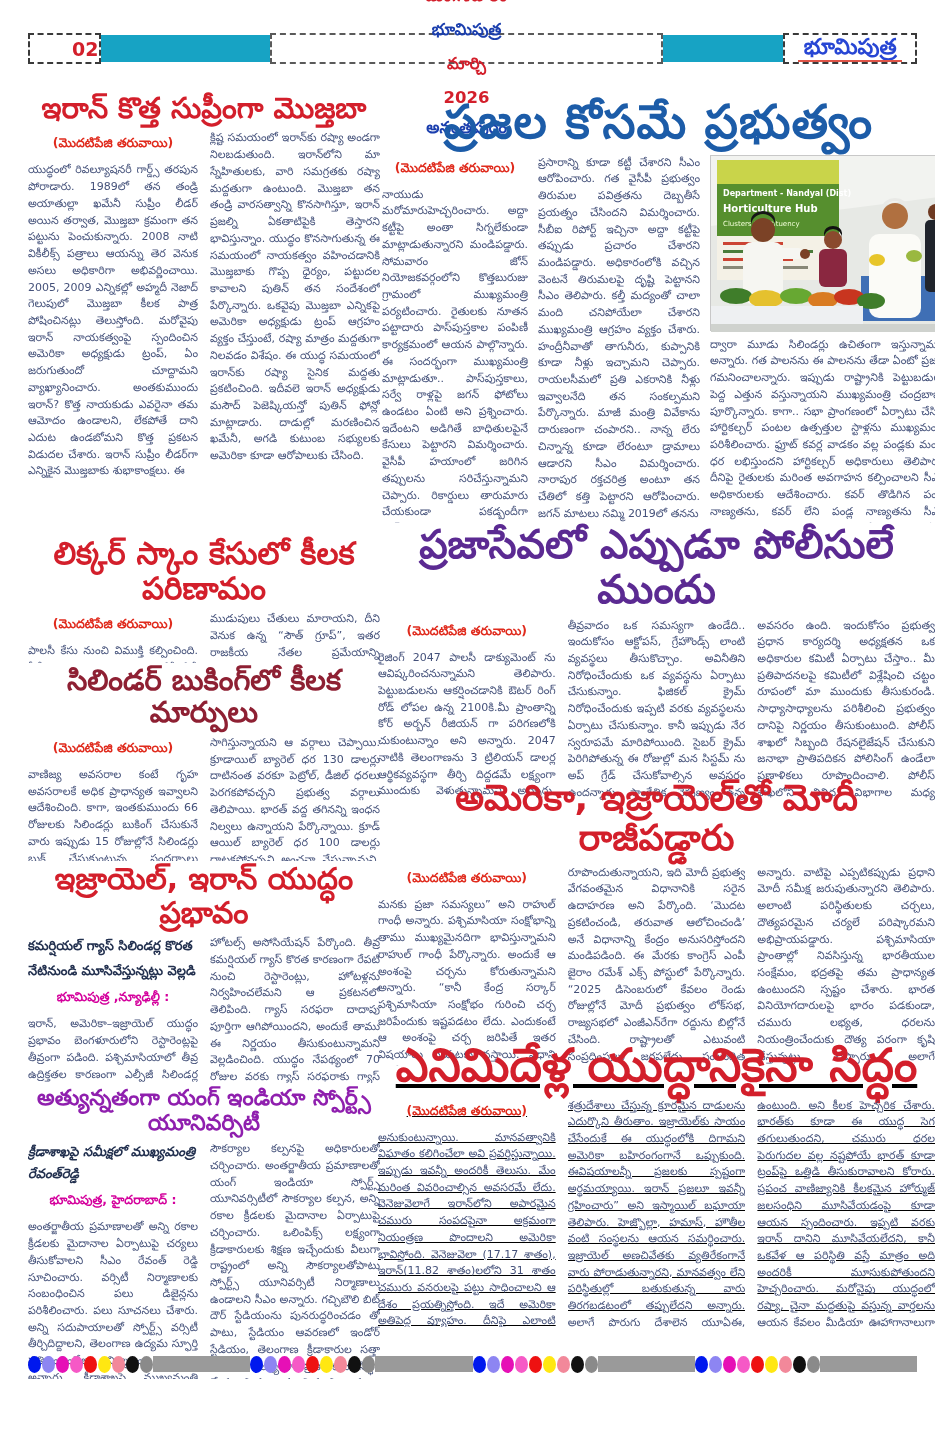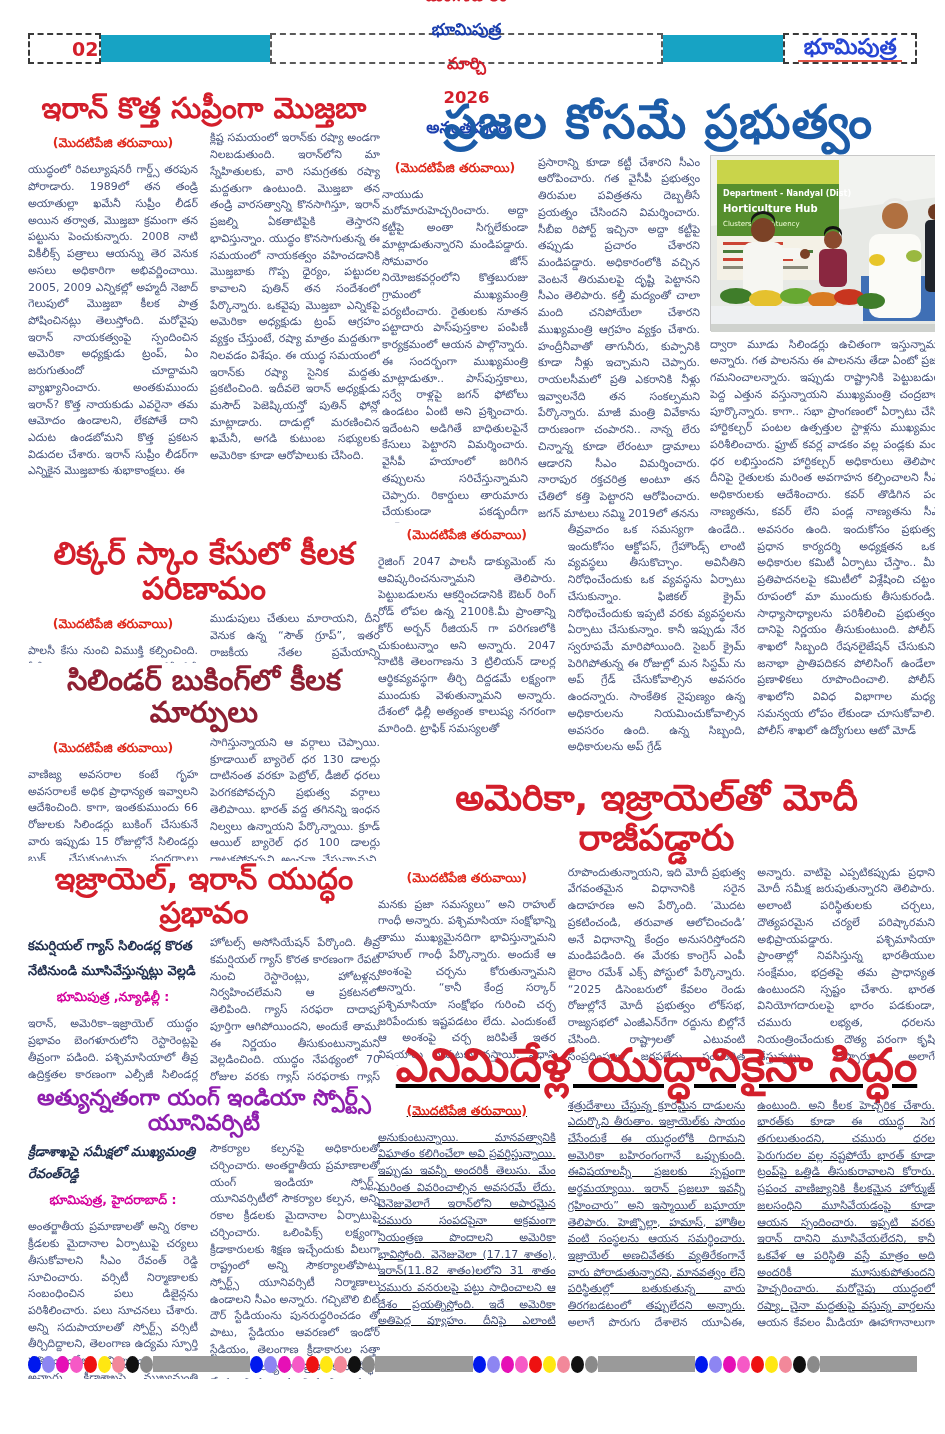--- a/index.html
+++ b/index.html
@@ -217,20 +217,21 @@
         <div class="dateline">భూమిపుత్ర, హైదరాబాద్ :</div>
         <p class="body">అంతర్జాతీయ ప్రమాణాలతో అన్ని రకాల క్రీడలకు మైదానాల ఏర్పాటుపై చర్యలు తీసుకోవాలని సీఎం రేవంత్ రెడ్డి సూచించారు. వర్సిటీ నిర్మాణాలకు సంబంధించిన పలు డిజైన్లను పరిశీలించారు. పలు సూచనలు చేశారు. అన్ని సదుపాయాలతో స్పోర్ట్స్ వర్సిటీ తీర్చిదిద్దాలని, తెలంగాణ ఉద్యమ స్ఫూర్తి ప్రతిబింబించేలా నిర్మాణం జరగాలని అన్నారు. క్రీడాశాఖపై ముఖ్యమంత్రి రేవంత్‌రెడ్డి సమీక్ష నిర్వహించారు. యంగ్ ఇండియా స్పోర్ట్స్ యూనివర్సిటీలో</p>
       </div>
       <div class="col">
         <p class="body">సౌకర్యాల కల్పనపై అధికారులతో చర్చించారు. అంతర్జాతీయ ప్రమాణాలతో యంగ్ ఇండియా స్పోర్ట్స్ యూనివర్సిటీలో సౌకర్యాల కల్పన, అన్ని రకాల క్రీడలకు మైదానాల ఏర్పాటుపై చర్చించారు. ఒలింపిక్స్ లక్ష్యంగా క్రీడాకారులకు శిక్షణ ఇచ్చేందుకు వీలుగా రాష్ట్రంలో అన్ని సౌకర్యాలతోపాటు స్పోర్ట్స్ యూనివర్సిటీ నిర్మాణాలు ఉండాలని సీఎం అన్నారు. గచ్చిబౌలి బిట్ దౌర్ స్టేడియంను పునరుద్ధరించడం తో పాటు, స్టేడియం ఆవరణలో ఇండోర్ స్టేడియం, తెలంగాణ క్రీడాకారుల సత్తా చాటడమే లక్ష్యంగా ప్రణాళికలు సిద్ధం చేయాలని ముఖ్యమంత్రి సూచించారు.</p>
       </div>
     </div>
   </section>
 
   <section class="art art-prajaseva">
+    <h2 class="hl c-purple s5">ప్రజాసేవలో ఎప్పుడూ పోలీసులే ముందు</h2>
     <div class="cols">
       <div class="col">
         <div class="cont">(మొదటిపేజి తరువాయి)</div>
         <p class="body">రైజింగ్ 2047 పాలసీ డాక్యుమెంట్ ను ఆవిష్కరించనున్నామని తెలిపారు. పెట్టుబడులను ఆకర్షించడానికి ఔటర్ రింగ్ రోడ్ లోపల ఉన్న 2100కి.మీ ప్రాంతాన్ని కోర్ అర్బన్ రీజియన్ గా పరిగణలోకి చుకుంటున్నాం అని అన్నారు. 2047 నాటికి తెలంగాణను 3 ట్రిలియన్ డాలర్ల ఆర్థికవ్యవస్థగా తీర్చి దిద్దడమే లక్ష్యంగా ముందుకు వెళుతున్నామని అన్నారు. దేశంలో ఢిల్లీ అత్యంత కాలుష్య నగరంగా మారింది. ట్రాఫిక్ సమస్యలతో</p>
       </div>
       <div class="col">
         <p class="body">తీవ్రవాదం ఒక సమస్యగా ఉండేది.. ఇందుకోసం ఆక్టోపస్, గ్రేహౌండ్స్ లాంటి వ్యవస్థలు తీసుకొచ్చాం. అవినీతిని నిరోధించేందుకు ఒక వ్యవస్థను ఏర్పాటు చేసుకున్నాం. ఫిజికల్ క్రైమ్ నిరోధించేందుకు ఇప్పటి వరకు వ్యవస్థలను ఏర్పాటు చేసుకున్నాం. కానీ ఇప్పుడు నేర స్వరూపమే మారిపోయింది. సైబర్ క్రైమ్ పెరిగిపోతున్న ఈ రోజుల్లో మన సిస్టమ్ ను అప్ గ్రేడ్ చేసుకోవాల్సిన అవసరం ఉందన్నారు. సాంకేతిక నైపుణ్యం ఉన్న అధికారులను నియమించుకోవాల్సిన అవసరం ఉంది. ఉన్న సిబ్బంది, అధికారులను అప్ గ్రేడ్</p>
       </div>
       <div class="col">
         <p class="body">అవసరం ఉంది. ఇందుకోసం ప్రభుత్వ ప్రధాన కార్యదర్శి అధ్యక్షతన ఒక అధికారుల కమిటీ ఏర్పాటు చేస్తాం.. మీ ప్రతిపాదనలపై కమిటీలో విశ్లేషించి చట్టం రూపంలో మా ముందుకు తీసుకురండి. సాధ్యాసాధ్యాలను పరిశీలించి ప్రభుత్వం దానిపై నిర్ణయం తీసుకుంటుంది. పోలీస్ శాఖలో సిబ్బంది రేషనలైజేషన్ చేసుకుని జనాభా ప్రాతిపదికన పోలిసింగ్ ఉండేలా ప్రణాళికలు రూపొందించాలి. పోలీస్ శాఖలోని వివిధ విభాగాల మధ్య సమన్వయ లోపం లేకుండా చూసుకోవాలి. పోలీస్ శాఖలో ఉద్యోగులు ఆటో మోడ్</p>

